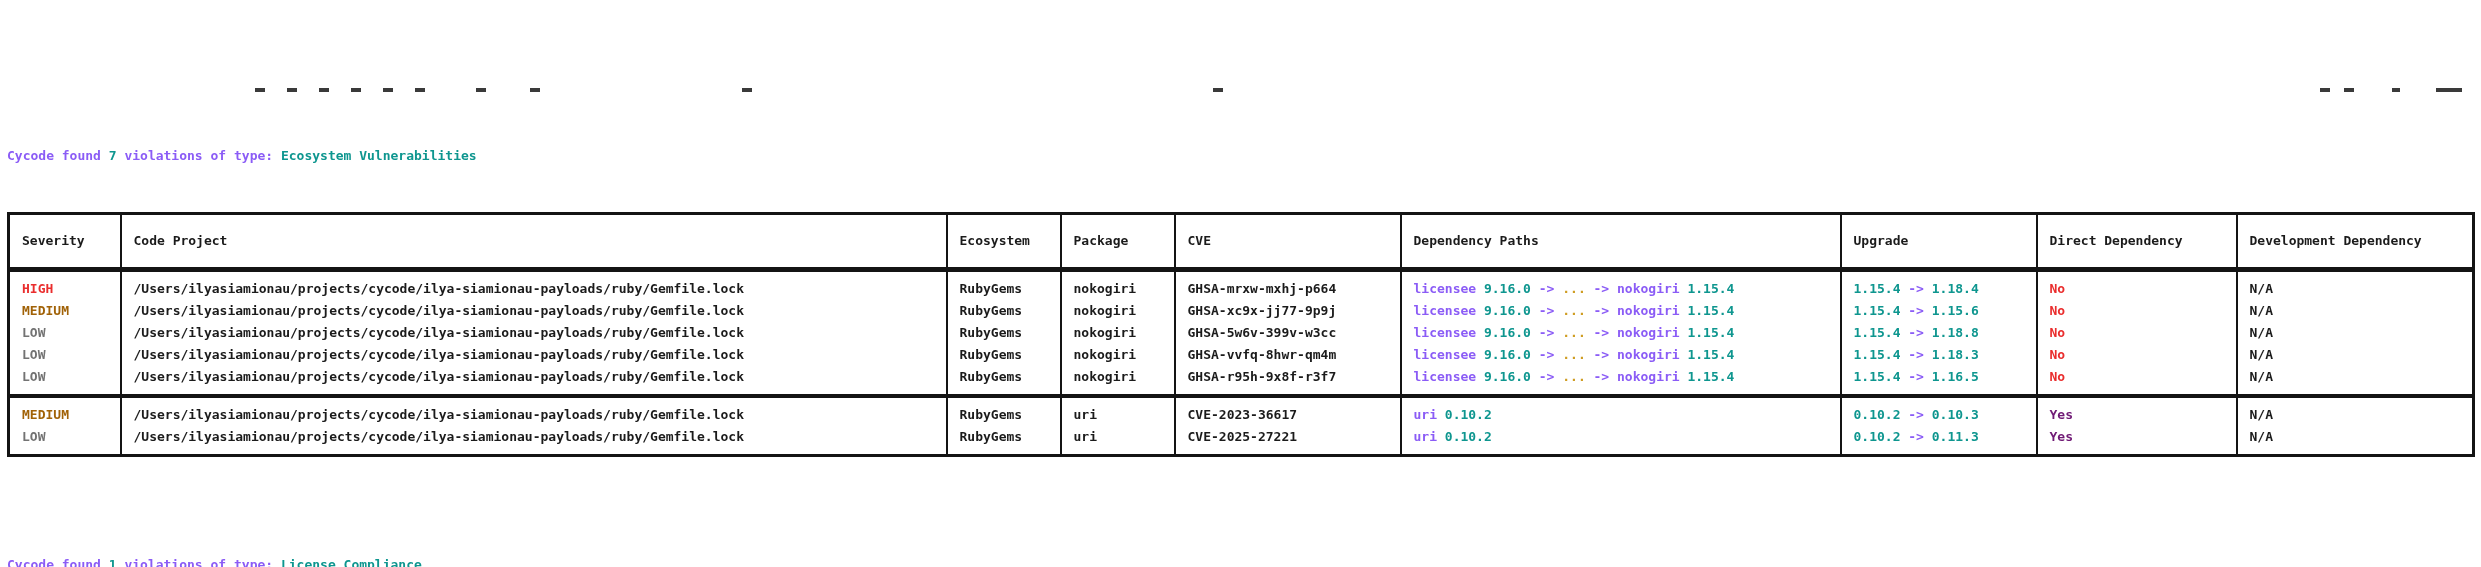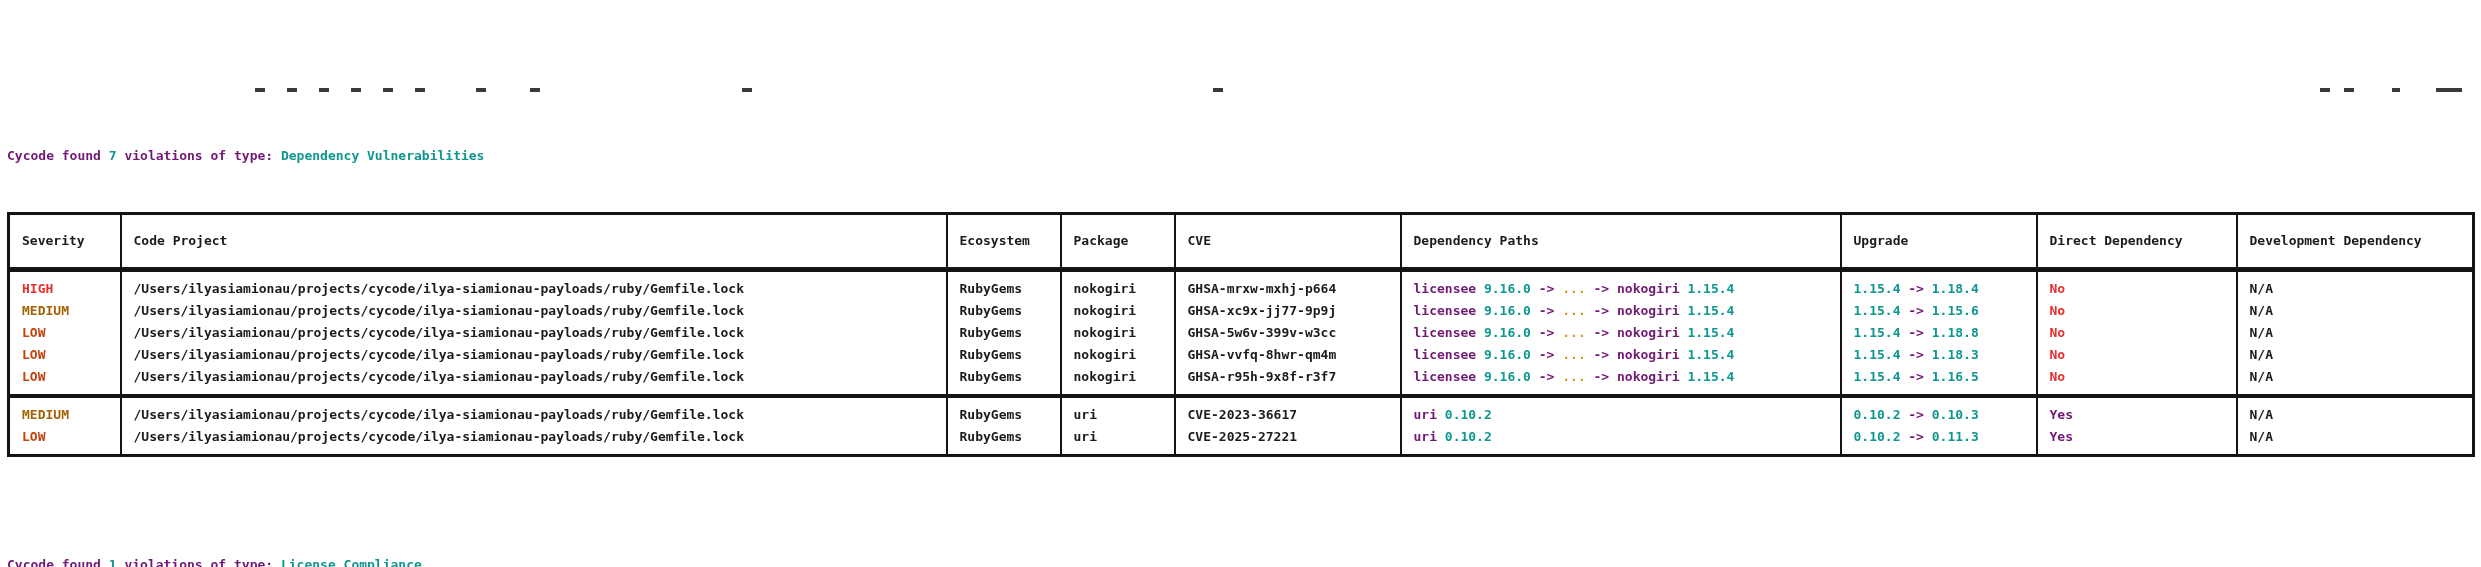--- a/index.html
+++ b/index.html
@@ -7,25 +7,25 @@
     width:2481px;height:567px;overflow:hidden;
     font-family:"DejaVu Sans Mono","Liberation Mono",monospace;
     font-size:13px;line-height:22px;font-weight:700;color:#1b1b1b;
     white-space:pre;
   }
   
   .top-strip{position:relative;height:8px;}
   .top-strip .mark{position:absolute;top:0;height:4px;width:10px;background:#3a3a3a;}
   
   .tline{margin:6px 0 0 7px;height:20px;line-height:20px;}
-  .c-d{color:#701a75}
+  .c-d{color:#8b5cf6}
   .c-teal{color:#0e968f}
   .c-red{color:#ea2e2e}
   .c-orange{color:#a16207}
-  .c-yellow{color:#c2410c}
+  .c-yellow{color:#737373}
   .c-gold{color:#cf9d22}
   .c-green{color:#701a75}
   
   .twrap{margin:2px 0 0 7px;}
   table.tbl{border-collapse:collapse;table-layout:fixed;border:3px solid #141414;}
   table.tbl th, table.tbl td{
     padding:0 10px 0 12px;overflow:hidden;white-space:pre;
     border-left:2px solid #141414;border-right:2px solid #141414;
     text-align:left;vertical-align:middle;
   }
@@ -36,21 +36,21 @@
   table.tbl tbody.grp-sep{border-top:4px solid #141414;}
   .gap16{height:26px;}
 </style>
 </head>
 <body>
 
 
 
 <div class="top-strip"><div class="mark" style="left:255px"></div><div class="mark" style="left:287px"></div><div class="mark" style="left:319px"></div><div class="mark" style="left:351px"></div><div class="mark" style="left:383px"></div><div class="mark" style="left:415px"></div><div class="mark" style="left:476px"></div><div class="mark" style="left:530px"></div><div class="mark" style="left:742px"></div><div class="mark" style="left:1213px"></div><div class="mark" style="left:2320px"></div><div class="mark" style="left:2344px"></div><div class="mark" style="left:2392px;width:8px"></div><div class="mark" style="left:2436px;width:26px"></div></div>
 
-<div class="tline"><span class="c-d">Cycode found </span><span class="c-teal">7</span><span class="c-d"> violations of type: </span><span class="c-teal">Dependency Vulnerabilities</span></div>
+<div class="tline"><span class="c-d">Cycode found </span><span class="c-teal">7</span><span class="c-d"> violations of type: </span><span class="c-teal">Ecosystem Vulnerabilities</span></div>
 
 <div class="twrap"><table class="tbl"><colgroup><col style="width: 112px;"><col style="width: 826px;"><col style="width: 114px;"><col style="width: 114px;"><col style="width: 226px;"><col style="width: 440px;"><col style="width: 196px;"><col style="width: 200px;"><col style="width: 237px;"></colgroup><thead><tr><th>Severity</th><th>Code Project</th><th>Ecosystem</th><th>Package</th><th>CVE</th><th>Dependency Paths</th><th>Upgrade</th><th>Direct Dependency</th><th>Development Dependency</th></tr></thead><tbody><tr class="sp"><td></td><td></td><td></td><td></td><td></td><td></td><td></td><td></td><td></td></tr><tr><td><span class="c-red">HIGH</span></td><td>/Users/ilyasiamionau/projects/cycode/ilya-siamionau-payloads/ruby/Gemfile.lock</td><td>RubyGems</td><td>nokogiri</td><td>GHSA-mrxw-mxhj-p664</td><td><span class="c-d">licensee </span><span class="c-teal">9.16.0</span><span class="c-d"> -&gt; </span><span class="c-gold">...</span><span class="c-d"> -&gt; nokogiri </span><span class="c-teal">1.15.4</span></td><td><span class="c-teal">1.15.4</span><span class="c-d"> -&gt; </span><span class="c-teal">1.18.4</span></td><td><span class="c-red">No</span></td><td>N/A</td></tr><tr><td><span class="c-orange">MEDIUM</span></td><td>/Users/ilyasiamionau/projects/cycode/ilya-siamionau-payloads/ruby/Gemfile.lock</td><td>RubyGems</td><td>nokogiri</td><td>GHSA-xc9x-jj77-9p9j</td><td><span class="c-d">licensee </span><span class="c-teal">9.16.0</span><span class="c-d"> -&gt; </span><span class="c-gold">...</span><span class="c-d"> -&gt; nokogiri </span><span class="c-teal">1.15.4</span></td><td><span class="c-teal">1.15.4</span><span class="c-d"> -&gt; </span><span class="c-teal">1.15.6</span></td><td><span class="c-red">No</span></td><td>N/A</td></tr><tr><td><span class="c-yellow">LOW</span></td><td>/Users/ilyasiamionau/projects/cycode/ilya-siamionau-payloads/ruby/Gemfile.lock</td><td>RubyGems</td><td>nokogiri</td><td>GHSA-5w6v-399v-w3cc</td><td><span class="c-d">licensee </span><span class="c-teal">9.16.0</span><span class="c-d"> -&gt; </span><span class="c-gold">...</span><span class="c-d"> -&gt; nokogiri </span><span class="c-teal">1.15.4</span></td><td><span class="c-teal">1.15.4</span><span class="c-d"> -&gt; </span><span class="c-teal">1.18.8</span></td><td><span class="c-red">No</span></td><td>N/A</td></tr><tr><td><span class="c-yellow">LOW</span></td><td>/Users/ilyasiamionau/projects/cycode/ilya-siamionau-payloads/ruby/Gemfile.lock</td><td>RubyGems</td><td>nokogiri</td><td>GHSA-vvfq-8hwr-qm4m</td><td><span class="c-d">licensee </span><span class="c-teal">9.16.0</span><span class="c-d"> -&gt; </span><span class="c-gold">...</span><span class="c-d"> -&gt; nokogiri </span><span class="c-teal">1.15.4</span></td><td><span class="c-teal">1.15.4</span><span class="c-d"> -&gt; </span><span class="c-teal">1.18.3</span></td><td><span class="c-red">No</span></td><td>N/A</td></tr><tr><td><span class="c-yellow">LOW</span></td><td>/Users/ilyasiamionau/projects/cycode/ilya-siamionau-payloads/ruby/Gemfile.lock</td><td>RubyGems</td><td>nokogiri</td><td>GHSA-r95h-9x8f-r3f7</td><td><span class="c-d">licensee </span><span class="c-teal">9.16.0</span><span class="c-d"> -&gt; </span><span class="c-gold">...</span><span class="c-d"> -&gt; nokogiri </span><span class="c-teal">1.15.4</span></td><td><span class="c-teal">1.15.4</span><span class="c-d"> -&gt; </span><span class="c-teal">1.16.5</span></td><td><span class="c-red">No</span></td><td>N/A</td></tr><tr class="sp"><td></td><td></td><td></td><td></td><td></td><td></td><td></td><td></td><td></td></tr></tbody><tbody class="grp-sep"><tr class="sp"><td></td><td></td><td></td><td></td><td></td><td></td><td></td><td></td><td></td></tr><tr><td><span class="c-orange">MEDIUM</span></td><td>/Users/ilyasiamionau/projects/cycode/ilya-siamionau-payloads/ruby/Gemfile.lock</td><td>RubyGems</td><td>uri</td><td>CVE-2023-36617</td><td><span class="c-d">uri </span><span class="c-teal">0.10.2</span></td><td><span class="c-teal">0.10.2</span><span class="c-d"> -&gt; </span><span class="c-teal">0.10.3</span></td><td><span class="c-green">Yes</span></td><td>N/A</td></tr><tr><td><span class="c-yellow">LOW</span></td><td>/Users/ilyasiamionau/projects/cycode/ilya-siamionau-payloads/ruby/Gemfile.lock</td><td>RubyGems</td><td>uri</td><td>CVE-2025-27221</td><td><span class="c-d">uri </span><span class="c-teal">0.10.2</span></td><td><span class="c-teal">0.10.2</span><span class="c-d"> -&gt; </span><span class="c-teal">0.11.3</span></td><td><span class="c-green">Yes</span></td><td>N/A</td></tr><tr class="sp"><td></td><td></td><td></td><td></td><td></td><td></td><td></td><td></td><td></td></tr></tbody></table></div>
 
 <div class="gap16"></div>
 <div class="tline"><span class="c-d">Cycode found </span><span class="c-teal">1</span><span class="c-d"> violations of type: </span><span class="c-teal">License Compliance</span></div>
 
 
 
 
 

